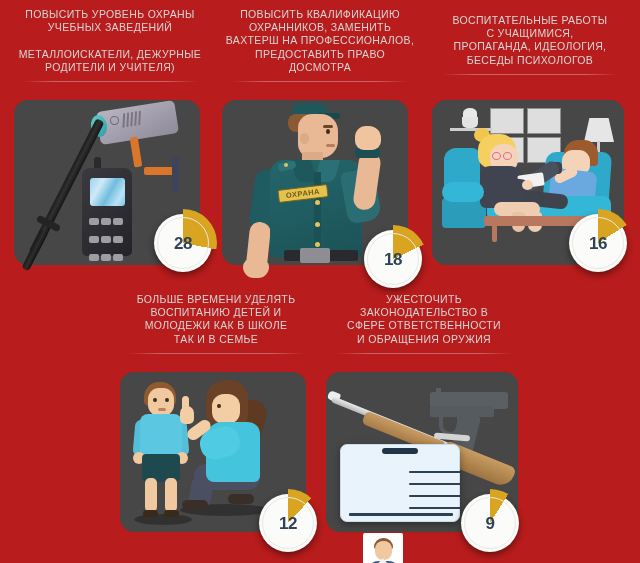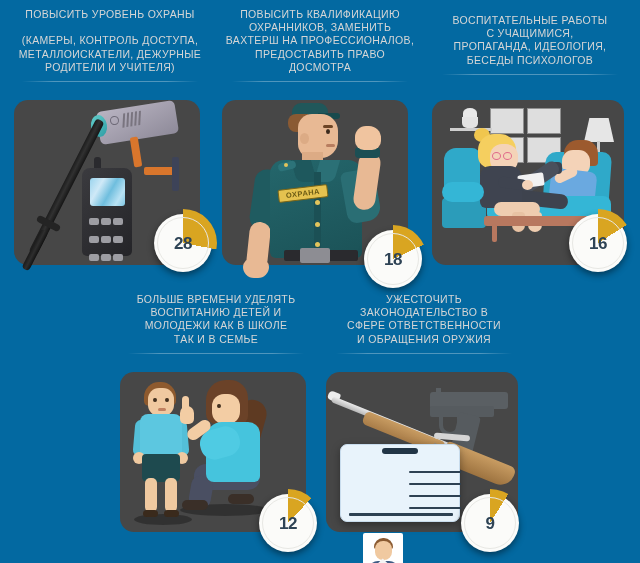--- a/index.html
+++ b/index.html
@@ -5,21 +5,21 @@
   * { box-sizing: border-box; margin: 0; padding: 0; }
   html, body {
     width: 640px; height: 563px;
     background: #383838;
     font-family: "Liberation Sans", sans-serif;
     overflow: hidden;
   }
   #infographic {
     position: relative;
     width: 640px; height: 563px;
-    background: #0369a1;
+    background: #b91c1c;
   }
 
   
   .heading {
     position: absolute;
     text-align: center;
     color: #d6d6d6;
     font-size: 10.5px;
     line-height: 13.2px;
     letter-spacing: 0.35px;
@@ -300,22 +300,22 @@
   .id-line { position:absolute; left:68px; height:2px; background:#2d4152; border-radius:1px; }
   .id-baseline { position:absolute; left:22px; top:142px; width:104px; height:2.5px; background:#2d4152; border-radius:1px; }
 </style>
 </head>
 <body>
 
 <div id="infographic">
 
   <div class="heading" style="left:8px; top:8px; width:204px;">
     <span>ПОВЫСИТЬ УРОВЕНЬ ОХРАНЫ</span><br>
+    <span>УЧЕБНЫХ ЗАВЕДЕНИЙ</span><br>
     <br>
-    <span>(КАМЕРЫ, КОНТРОЛЬ ДОСТУПА,</span><br>
     <span>МЕТАЛЛОИСКАТЕЛИ, ДЕЖУРНЫЕ</span><br>
     <span>РОДИТЕЛИ И УЧИТЕЛЯ)</span>
     <span class="rule"></span>
   </div>
 
   <div class="heading" style="left:428px; top:14px; width:204px;">
     <span>ВОСПИТАТЕЛЬНЫЕ РАБОТЫ</span><br>
     <span>С УЧАЩИМИСЯ,</span><br>
     <span>ПРОПАГАНДА, ИДЕОЛОГИЯ,</span><br>
     <span>БЕСЕДЫ ПСИХОЛОГОВ</span>

